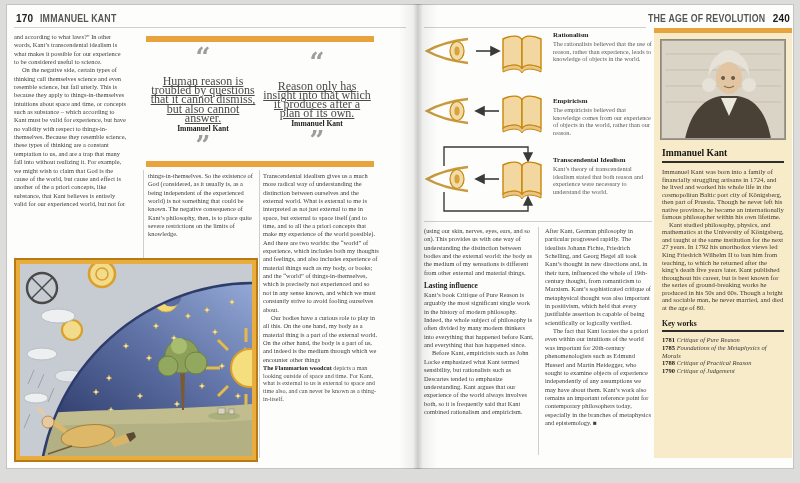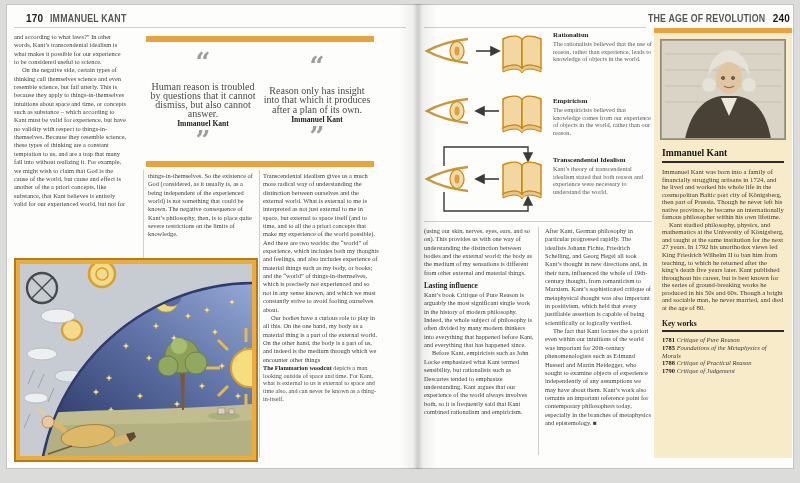--- a/index.html
+++ b/index.html
@@ -16,21 +16,21 @@
   }
   #gutter {
     position:absolute; left:398px; top:4px; width:40px; height:465px;
     background:linear-gradient(90deg, rgba(0,0,0,0) 0%, rgba(0,0,0,0.06) 38%, rgba(0,0,0,0.20) 50%, rgba(0,0,0,0.06) 62%, rgba(0,0,0,0) 100%);
     pointer-events:none;
   }
   
   .runhead { position:absolute; top:13px; font-family:"Liberation Sans", sans-serif; font-weight:bold; font-size:10px; letter-spacing:0.2px; white-space:nowrap; }
   .runhead .num { color:#1b1b1b; }
   .runhead .sec { color:#555; margin:0 4px; display:inline-block; transform:scaleX(.88); transform-origin:left center; }
-  #runhead-left  { left:26px; }
+  #runhead-left  { left:16px; }
   #runhead-right { right:10px; text-align:right; }
   #runhead-right .sec { transform-origin:right center; }
   .headrule { position:absolute; top:27px; height:1px; background:#cfcfcc; }
   #headrule-left  { left:14px;  width:392px; }
   #headrule-right { left:424px; width:222px; }
   
   .col { position:absolute; font-size:6.4px; line-height:8.35px; text-align:left; }
   .col p { margin:0; }
   .col p.indent { text-indent:8px; }
   .col h3 { font-size:7.3px; line-height:9px; color:#1d1d1d; margin:4px 0 1px; font-weight:bold; }
@@ -47,21 +47,21 @@
   
   #quote-panel { position:absolute; left:146px; top:36px; width:228px; height:131px; }
   #quote-panel .bar { position:absolute; left:0; width:228px; height:6px; }
   #quote-panel .bar.top { top:0; }
   #quote-panel .bar.bottom { bottom:0; }
   .quote { position:absolute; top:8px; width:108px; height:114px; text-align:center;
            display:flex; flex-direction:column; align-items:center; justify-content:center; }
   #quote-0 { left:3px; } #quote-1 { left:117px; }
   .qmark { font-family:"DejaVu Serif", serif; font-weight:bold; color:#9d9d9d; font-size:26px; line-height:14px; height:14px; }
   .qmark.close { margin-top:5px; }
-  .qtext { font-size:10px; line-height:9.2px; color:#4a4a4a; margin-top:13px; }
+  .qtext { font-size:12px; line-height:9.2px; color:#4a4a4a; margin-top:13px;text-decoration:underline; }
   .qattr { font-size:7.6px; font-weight:bold; color:#1c1c1c; margin-top:1px; }
   
   #woodcut { position:absolute; left:14px; top:258px; width:244px; height:204px; }
   
   .caption { font-size:6.2px; line-height:7.7px; color:#4c4c4c; margin-top:16px; }
   .caption .lead { font-weight:bold; color:#1d1d1d; }
   
   .diag-svg { position:absolute; left:424px; }
   #diag-row1 { top:33px; }
   #diag-row2 { top:93px; }

